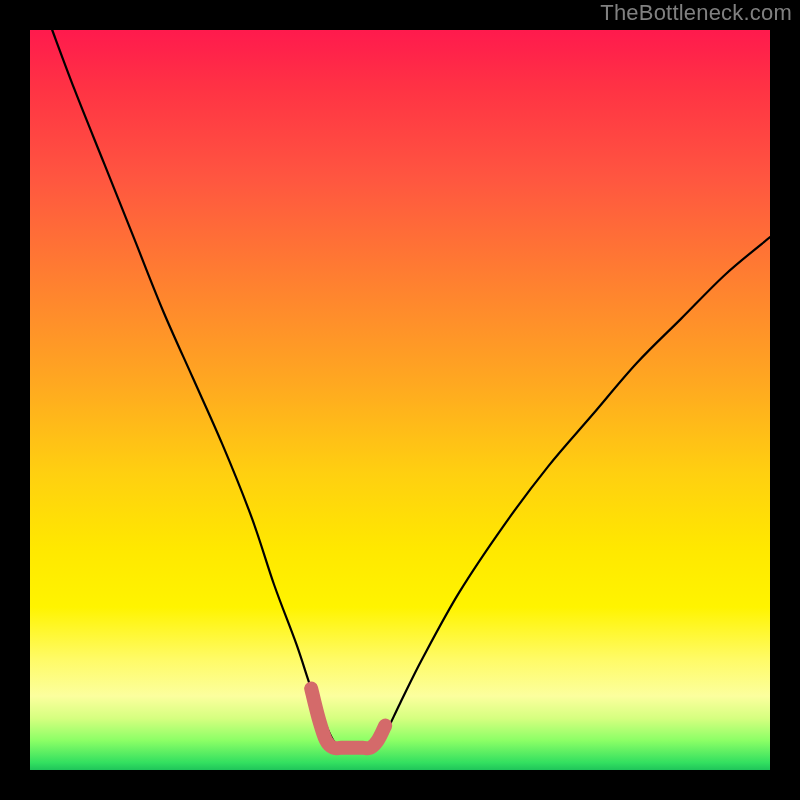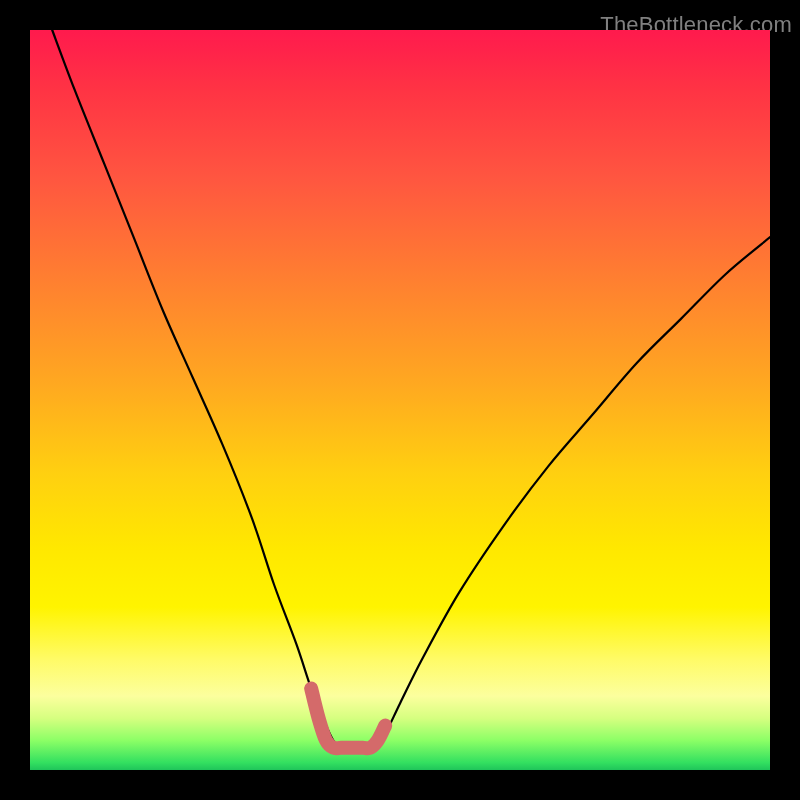--- a/index.html
+++ b/index.html
@@ -37,21 +37,21 @@
       #fffb66 85%,
       #fcff9e 90%,
       #d6ff80 93%,
       #8cff66 96%,
       #33e060 99%,
       #1fc55a 100%
     );
   }
   .watermark {
     position: absolute;
-    top: 12px;
+    top: 0;
     right: 8px;
     color: #808080;
     font-size: 22px;
     font-weight: 500;
     letter-spacing: 0.2px;
   }
   svg.curve {
     position: absolute;
     top: 0;
     left: 0;

